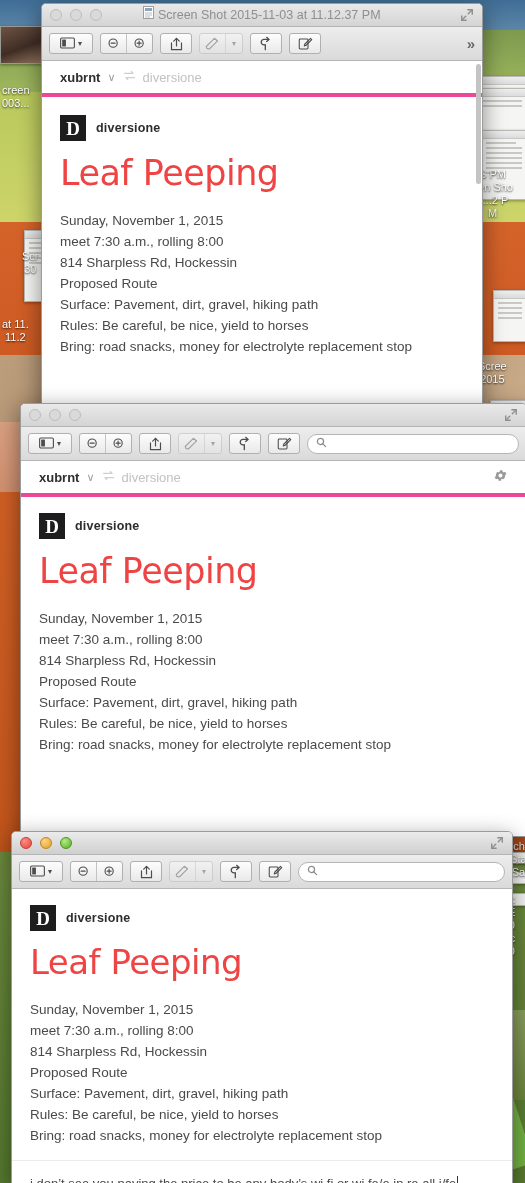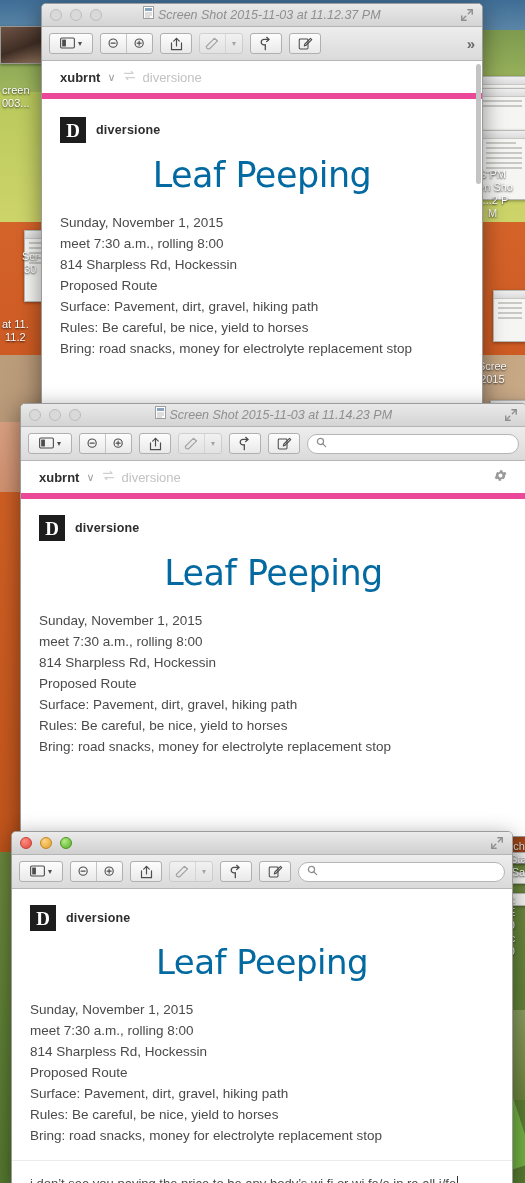--- a/index.html
+++ b/index.html
@@ -38,21 +38,21 @@
     box-shadow:0 1px 3px rgba(0,0,0,.4);}
   .desk-label{position:absolute;color:#fff;font-size:11px;line-height:13px;
     text-shadow:0 1px 2px rgba(0,0,0,.8);font-family:"Liberation Sans",sans-serif;
     text-align:center;pointer-events:none;}
 
   
   .window{position:absolute;background:#fff;border:1px solid #9b9b9b;
     border-radius:5px 5px 0 0;box-shadow:0 6px 22px rgba(0,0,0,.45);overflow:hidden;}
   .titlebar{height:22px;position:relative;
     background:linear-gradient(#e9e9e9,#d4d4d4);
-    border-bottom:1px solid #b4b4b4;font-style:italic;}
+    border-bottom:1px solid #b4b4b4;}
   .window.active .titlebar{background:linear-gradient(#ebebeb,#cfcfcf);}
   .lights{position:absolute;left:8px;top:5px;display:flex;gap:8px;}
   .light{width:12px;height:12px;border-radius:50%;
     background:#d9d9d9;border:1px solid #bdbdbd;box-sizing:border-box;}
   .window.active .light.close{background:radial-gradient(circle at 35% 30%,#ff8d83,#e2463c);border-color:#c23f33;}
   .window.active .light.min{background:radial-gradient(circle at 35% 30%,#ffd484,#e0a028);border-color:#bf861f;}
   .window.active .light.max{background:radial-gradient(circle at 35% 30%,#b6e985,#55b028);border-color:#4a951f;}
   .title-center{position:absolute;left:0;right:0;top:2px;text-align:center;
     font-size:12.5px;color:#8f8f8f;white-space:nowrap;
     font-family:"Liberation Sans",sans-serif;}
@@ -73,36 +73,36 @@
   .tb.w44{width:44px;}
   .tb.w32{width:32px;}
   .tb.dim{opacity:.42;}
   .search{flex:1;height:20px;min-width:40px;border:1px solid #b5b5b5;
     border-radius:10px;background:#fff;display:flex;align-items:center;
     padding:0 8px;box-sizing:border-box;color:#9a9a9a;font-size:11px;gap:4px;}
   .chev-more{margin-left:auto;color:#6a6a6a;font-size:15px;font-weight:bold;
     padding-left:2px;}
 
   
-  .sheetbar{height:30px;background:#fff;border-bottom:6px solid #ec4899;
+  .sheetbar{height:30px;background:#fff;border-bottom:4px solid #ec4899;
     display:flex;align-items:center;padding:16px 18px;box-sizing:border-box;gap:7px;}
   .sheetbar .user{font-size:13px;font-weight:bold;color:#2f2f2f;}
   .sheetbar .caret{color:#9d9d9d;font-size:11px;}
   .sheetbar .sync{color:#cfcfcf;font-size:12px;}
   .sheetbar .wsname{font-size:13px;color:#c2c2c2;}
   .sheetbar .gear{margin-left:auto;color:#9a9a9a;font-size:15px;}
 
   .docbody{background:#fff;padding:16px 18px 0 18px;box-sizing:border-box;}
   .brandrow{display:flex;align-items:center;gap:10px;margin-bottom:14px;}
   .logo{width:26px;height:26px;background:#1d1d1d;color:#fff;
     font-family:"Liberation Serif",serif;font-weight:bold;font-size:19px;
     display:flex;align-items:center;justify-content:center;line-height:1;}
   .brandname{font-size:12.5px;font-weight:bold;color:#2d2d2d;letter-spacing:.2px;}
-  .doctitle{font-size:37px;line-height:1.05;color:#0369a1;font-weight:normal;
-    margin:0 0 18px 0;letter-spacing:-.5px;font-family:"DejaVu Sans",sans-serif;text-align:center;}
+  .doctitle{font-size:37px;line-height:1.05;color:#ef4444;font-weight:normal;
+    margin:0 0 18px 0;letter-spacing:-.5px;font-family:"DejaVu Sans",sans-serif;}
   .docline{font-size:13.5px;line-height:21px;color:#4a4a4a;}
   .docline.underline{text-decoration-color:#bdbdbd;}
 
   .footer-note{border-top:1px solid #ececec;margin-top:14px;padding:12px 18px 10px 18px;
     font-size:13px;line-height:21px;color:#4a4a4a;box-sizing:border-box;}
   .sp{text-decoration:underline;text-decoration-style:dotted;
      text-decoration-color:#d9534f;}
   .caret-bar{display:inline-block;width:1px;height:14px;background:#333;
     vertical-align:-2px;margin-left:1px;}
 
@@ -315,31 +315,20 @@
         <i></i>
       </div>
     </div>
     <div class="window" id="win2">
       <div class="titlebar">
         <div class="lights">
        <span class="light close"></span>
        <span class="light min"></span>
        <span class="light max"></span>
      </div>
-     <div class="title-center">
-       <span><svg xmlns="http://www.w3.org/2000/svg" width="11" height="13" viewBox="0 0 11 13">
-              <rect x="0.5" y="0.5" width="10" height="12" fill="#ffffff" stroke="#9e9e9e"></rect>
-              <rect x="2" y="2" width="7" height="3" fill="#8ba4bd"></rect>
-              <rect x="2" y="6.5" width="7" height="1" fill="#bcbcbc"></rect>
-              <rect x="2" y="8.5" width="7" height="1" fill="#bcbcbc"></rect>
-              <rect x="2" y="10.5" width="5" height="1" fill="#bcbcbc"></rect>
-            </svg></span>
-       <span class="ttxt">Screen Shot 2015-11-03 at 11.14.23 PM</span>
-       <span class="edited"></span>
-     </div>
      <span class="fullscreen-ico"><svg xmlns="http://www.w3.org/2000/svg" width="14" height="14" viewBox="0 0 16 16" fill="none" stroke="#8d8d8d" stroke-width="1.6" stroke-linecap="round">
             <path d="M9 2h5v5"></path>
             <path d="M13 3L9.5 6.5"></path>
             <path d="M7 14H2V9"></path>
             <path d="M3 13l3.5-3.5"></path>
           </svg></span>
       </div>
       <div class="toolbar">
         <span class="tb w44">
       <span><svg xmlns="http://www.w3.org/2000/svg" width="15" height="12" viewBox="0 0 24 18" fill="none" stroke="#4d4d4d" stroke-width="1.8">

